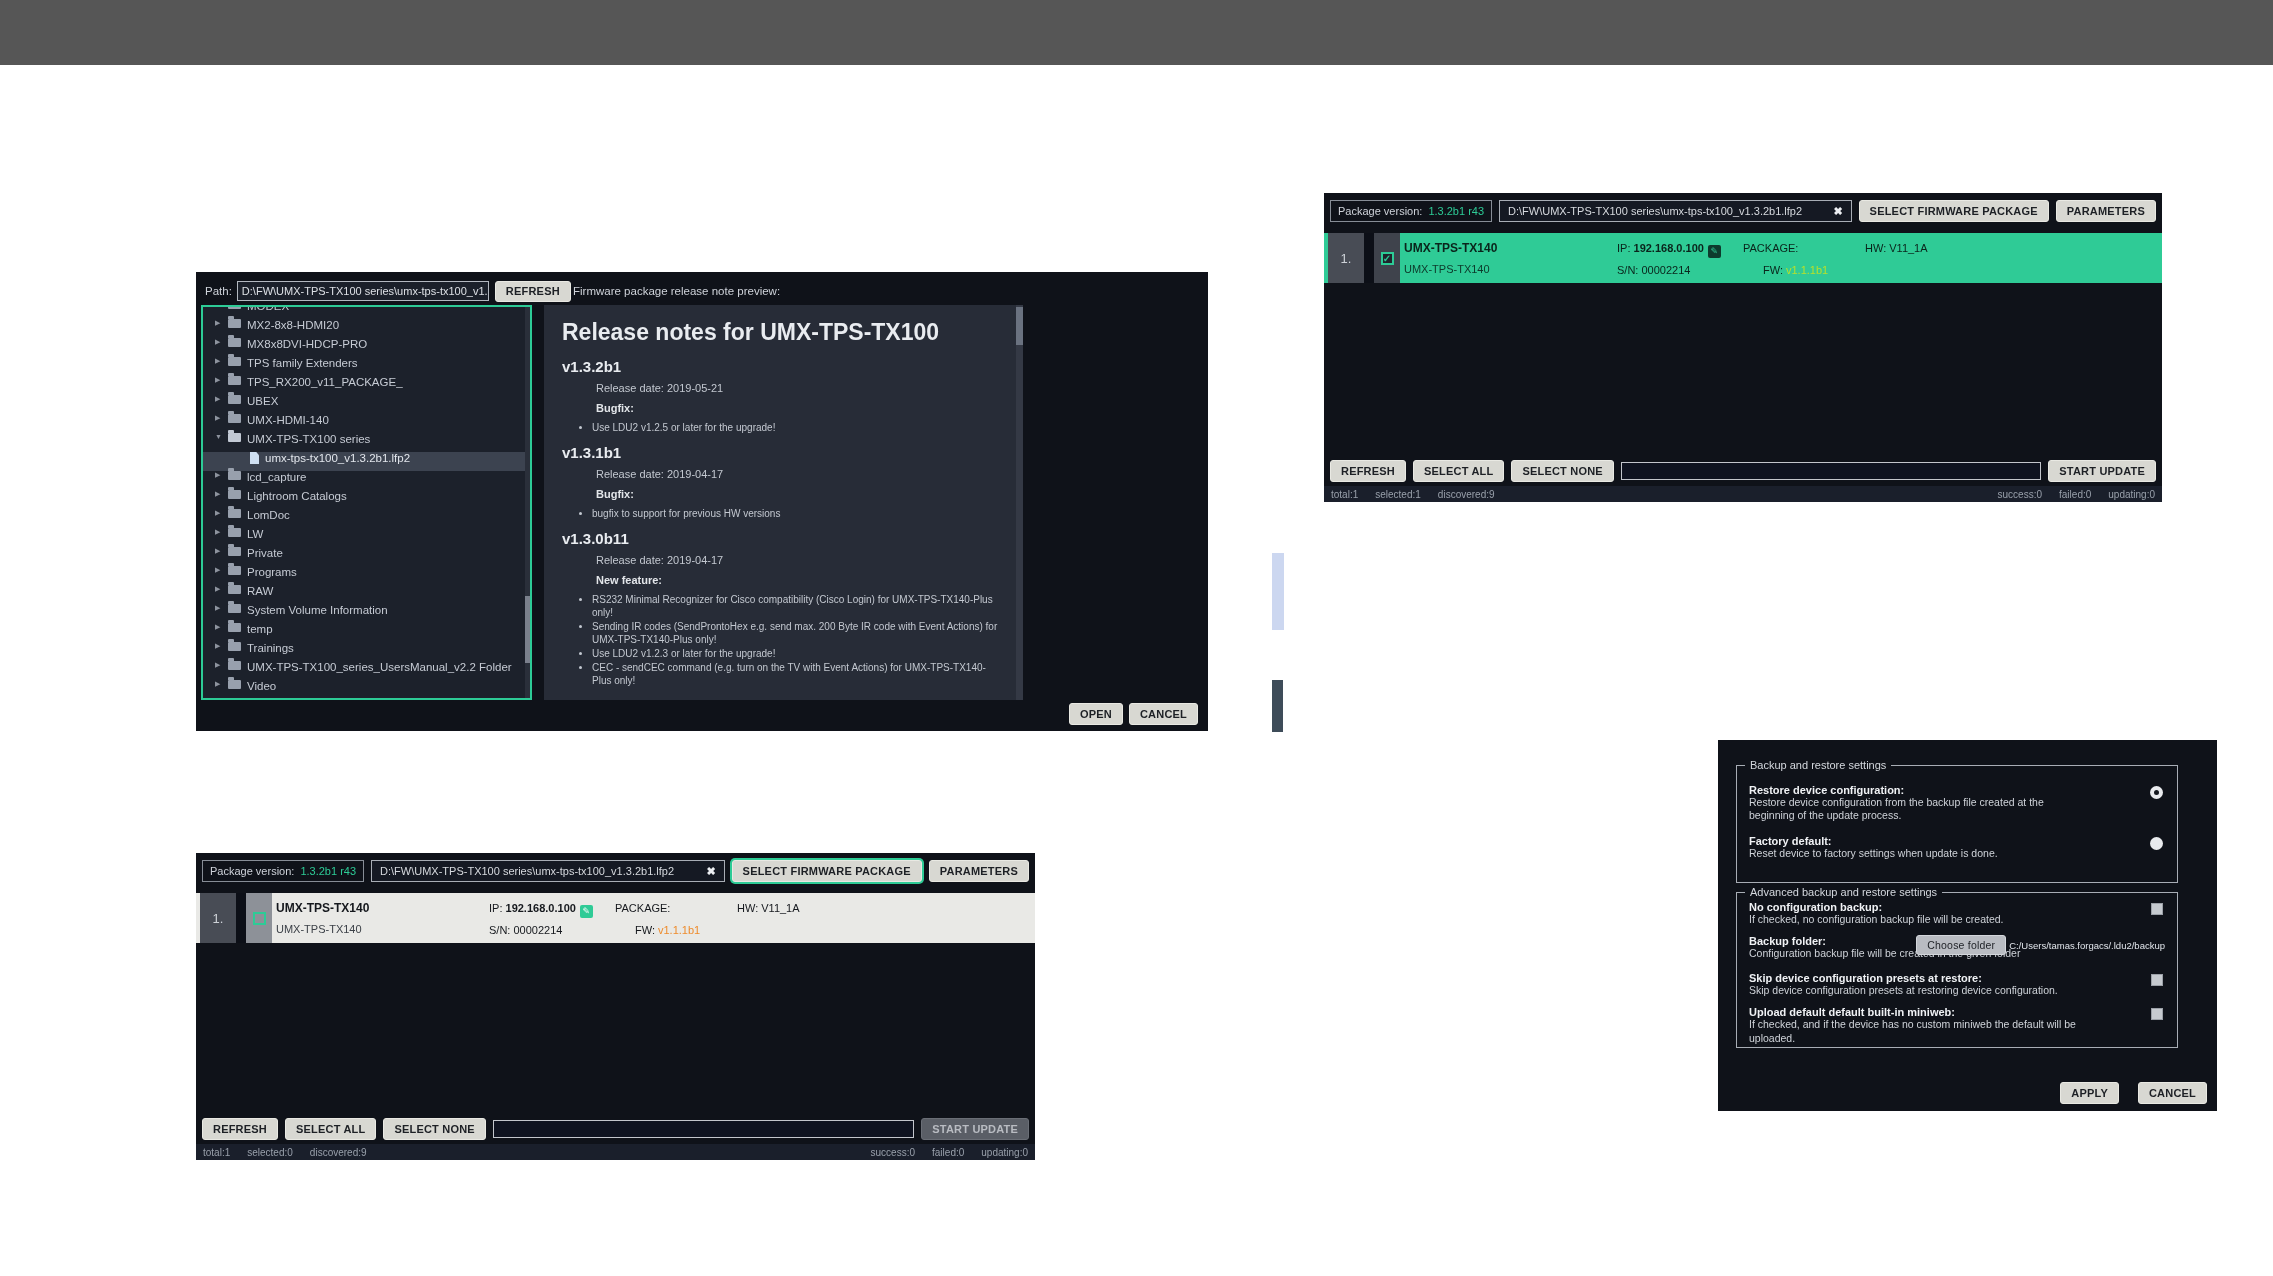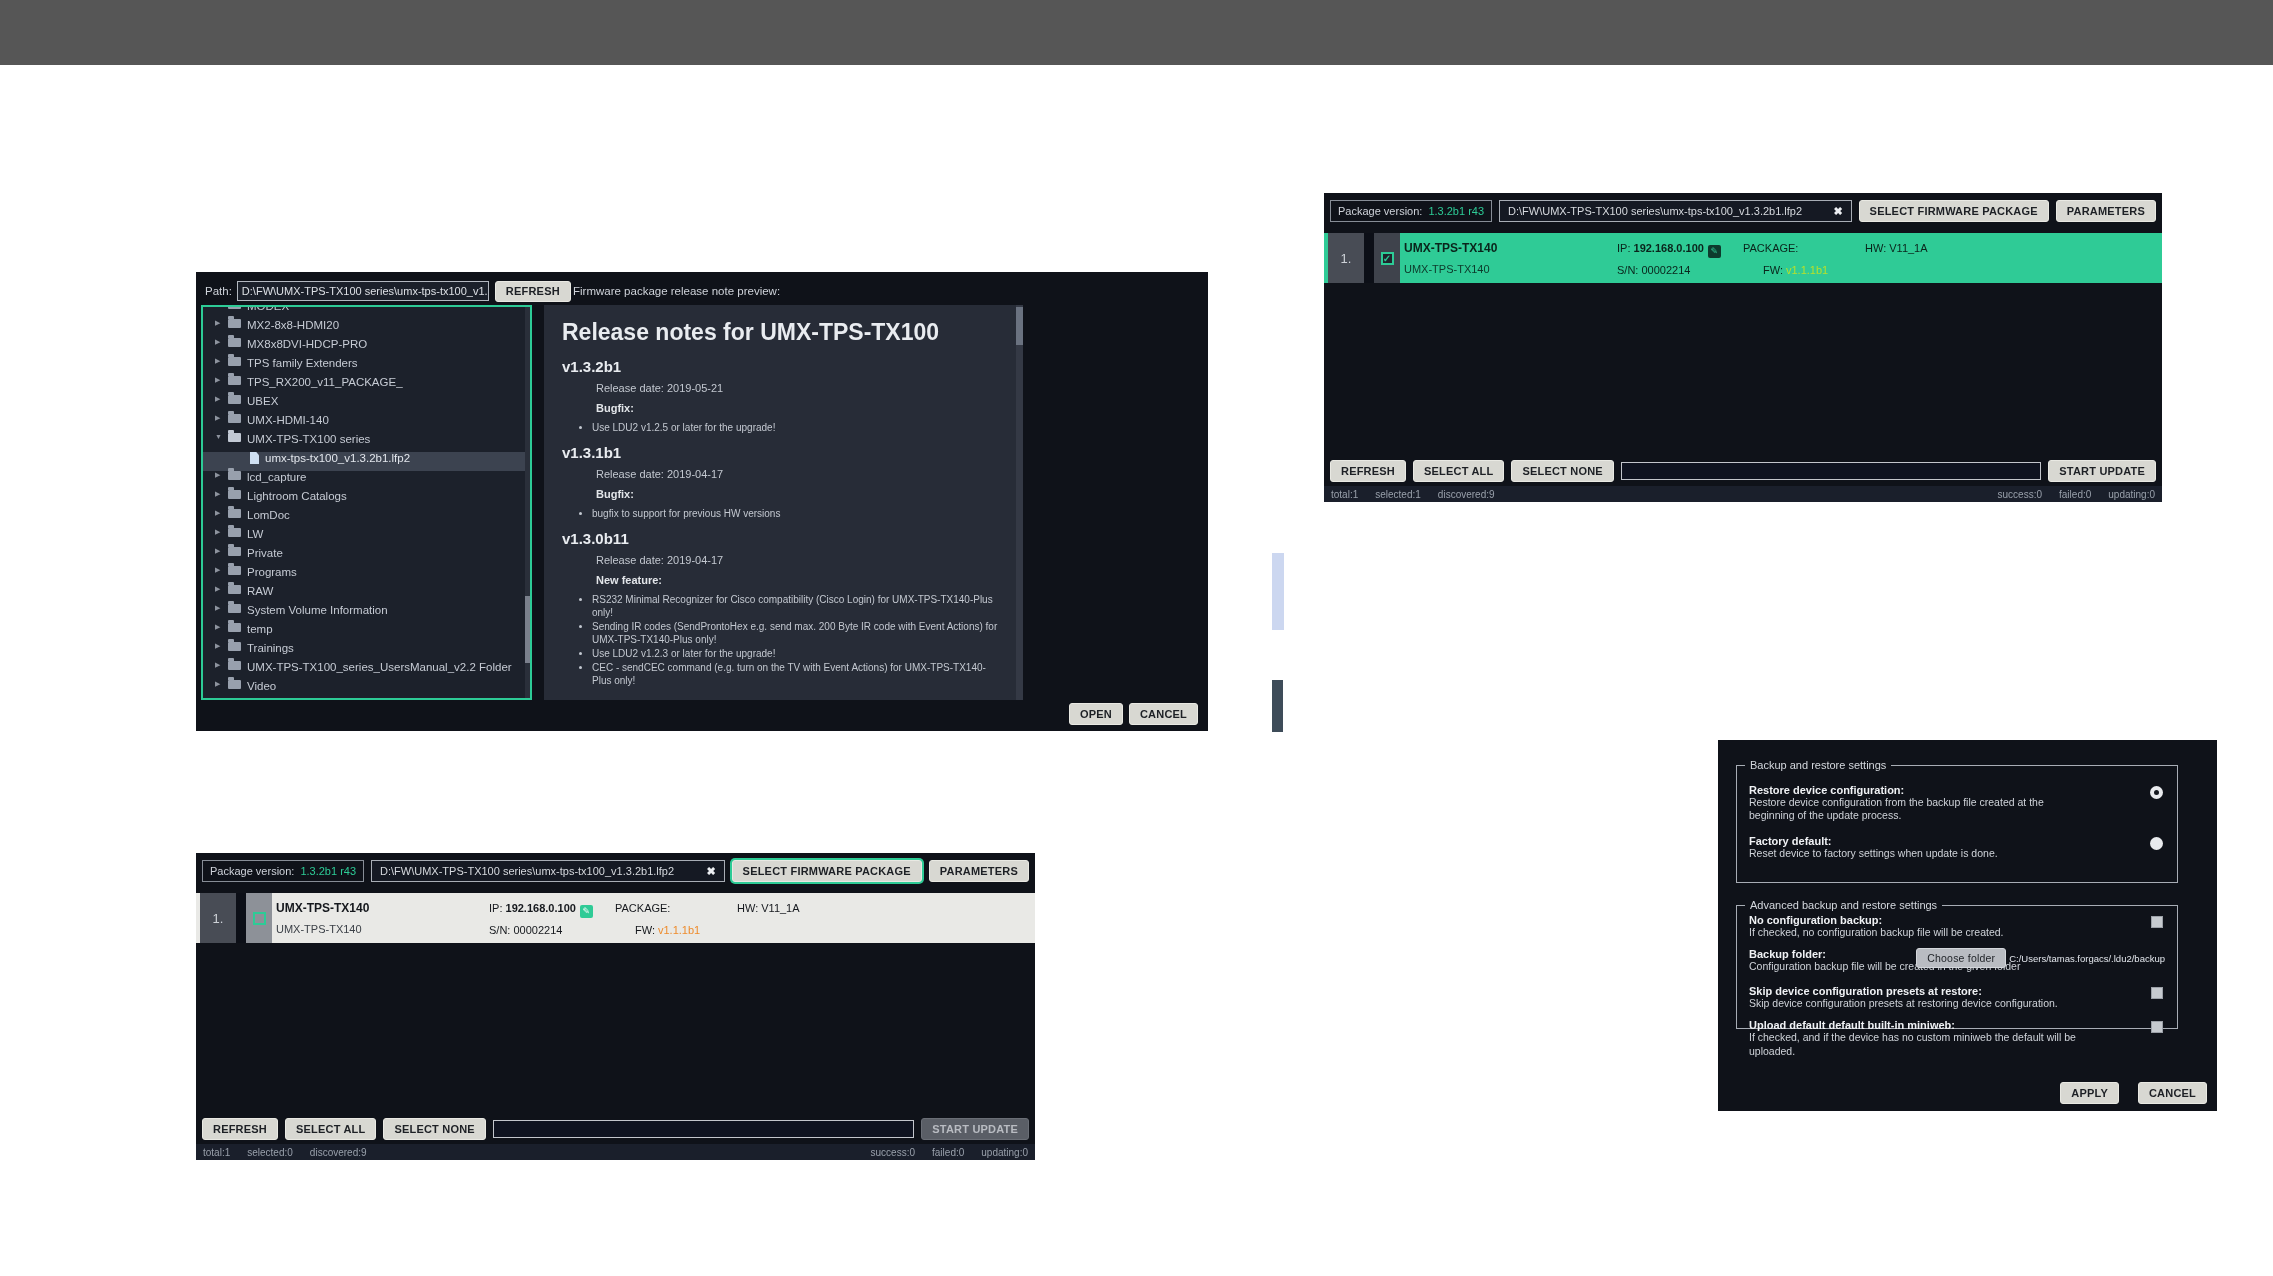--- a/index.html
+++ b/index.html
@@ -126,21 +126,21 @@
 
   .up-status{position:absolute;left:0;right:0;bottom:0;height:16px;background:#1a1f2b;
     display:flex;align-items:center;justify-content:space-between;font-size:10px;color:#99a0ab;padding:0 7px;box-sizing:border-box;}
   .status-group{display:flex;gap:17px;}
 
   
   #backup-dialog{left:1718px;top:740px;width:499px;height:371px;font-size:10.5px;}
   .fieldset{position:absolute;left:18px;width:442px;border:1px solid #a8adb5;box-sizing:border-box;padding:10px 12px 6px 12px;}
   .fieldset .legend{position:absolute;top:-7px;left:8px;background:#0f1219;padding:0 5px;font-size:11px;color:#d4d8de;}
   #bk-group1{top:25px;height:118px;}
-  #bk-group2{top:152px;height:124px;padding-top:8px;margin-top:13px;}
+  #bk-group2{top:152px;height:156px;padding-top:8px;}
   .bk-row{position:relative;margin-bottom:9px;padding-right:40px;}
   .bk-title{font-weight:bold;color:#f0f2f5;font-size:11px;}
   .bk-desc{color:#cfd3d9;font-size:10.5px;line-height:1.25;max-width:330px;}
   .bk-radio{position:absolute;right:2px;top:2px;width:13px;height:13px;border-radius:50%;background:#e9ebee;cursor:pointer;}
   .bk-radio.selected{display:flex;align-items:center;justify-content:center;}
   .bk-radio.selected::after{content:'';width:5px;height:5px;border-radius:50%;background:#14171e;}
   .bk-checkbox{position:absolute;right:2px;top:2px;width:12px;height:12px;background:#c6cacf;border:1px solid #9ba0a7;box-sizing:border-box;cursor:pointer;}
   .bk-folder-controls{position:absolute;right:0;top:0;display:flex;flex-direction:row;align-items:center;gap:3px;}
   .choose-folder-btn{height:20px;background:#b9bcc2;border-color:#d4d7dc;font-weight:normal;font-size:10.5px;}
   .bk-path{font-size:9.5px;color:#e2e6ec;white-space:nowrap;}

